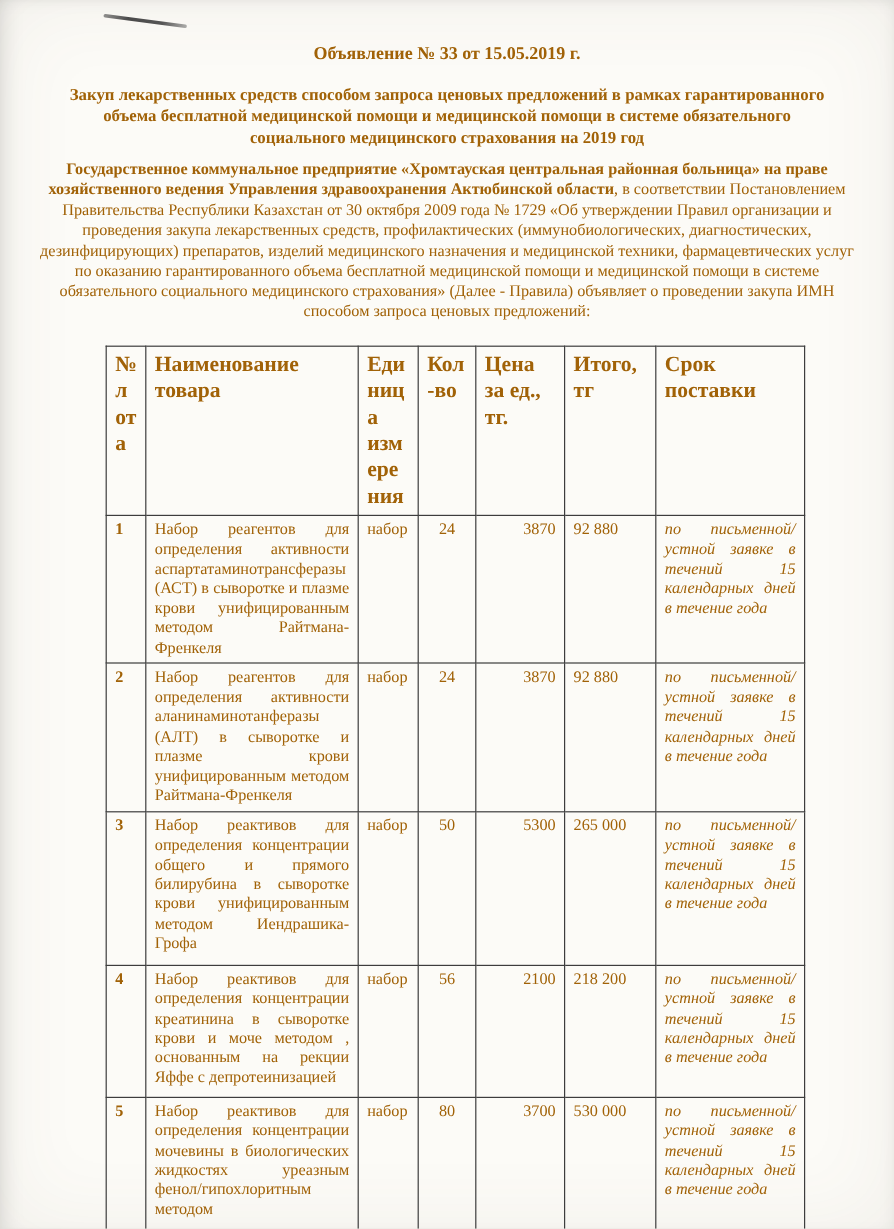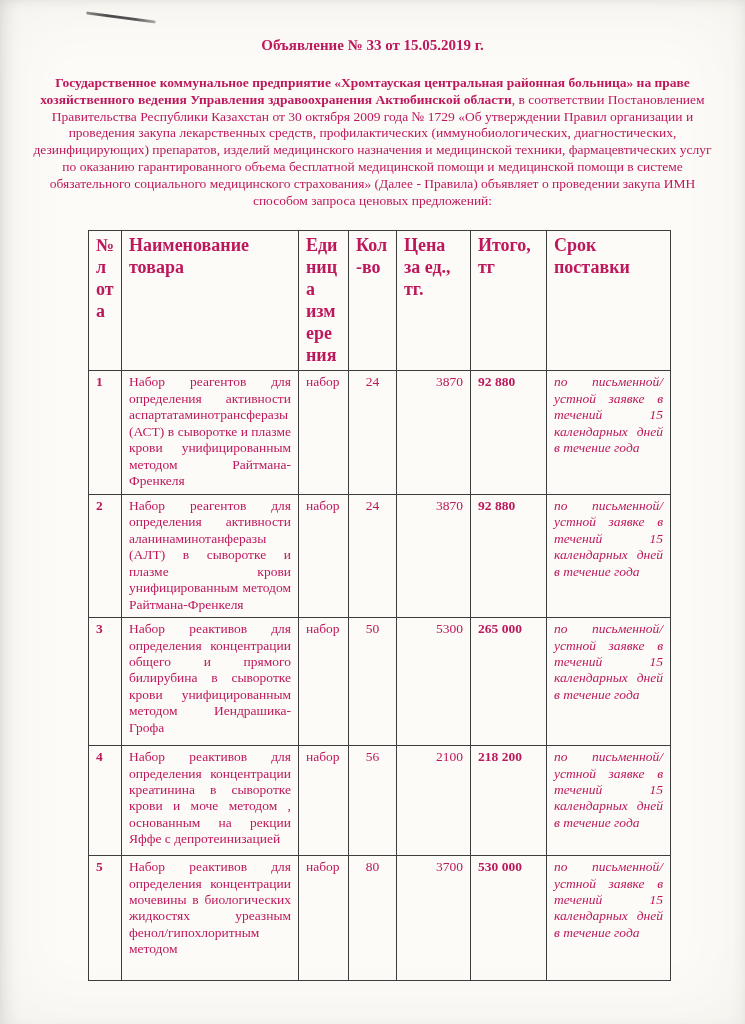--- a/index.html
+++ b/index.html
@@ -5,21 +5,21 @@
   html,body{margin:0;padding:0;}
   body{
     width:745px;height:1024px;
     background:#e9e7e2;
     font-family:"Liberation Serif","DejaVu Serif",serif;
   }
   .page{
     position:relative;
     width:745px;height:1024px;
     background:#fcfbf7;
-    color:#be185d;
+    color:#a16207;
     overflow:hidden;
     box-shadow:
       inset 0 0 70px rgba(95,90,75,.07),
       inset 14px 0 22px -16px rgba(0,0,0,.18),
       inset -10px 0 18px -14px rgba(0,0,0,.10),
       inset 0 10px 18px -14px rgba(0,0,0,.10);
   }
   .pen-mark{
     position:absolute;
     left:86px;top:16px;
@@ -32,21 +32,21 @@
     margin:36px 20px 0;
     font-size:15px;line-height:1.25;
     font-weight:bold;text-align:center;
   }
   .doc-subject{
     margin:16px 52px 0;
     font-size:14px;line-height:1.3;
     font-weight:bold;text-align:center;
   }
   .doc-intro{
-    margin:20px 33px 0;
+    margin:8px 33px 0;
     font-size:13.5px;line-height:1.25;
     text-align:center;
   }
   .doc-intro b{font-weight:bold;}
   table.lots{
     margin:20px 0 0 88px;
     width:582px;
     border-collapse:collapse;
     table-layout:fixed;
     font-size:13.5px;line-height:1.22;
@@ -61,38 +61,39 @@
     font-weight:bold;
     text-align:left;
     overflow-wrap:anywhere;
     padding-top:4px;
   }
   td.c-lot{font-weight:bold;padding-left:6px;}
   td.c-name{text-align:justify;overflow-wrap:break-word;}
   td.c-unit{padding-left:5px;padding-right:2px;}
   td.c-qty{text-align:center;}
   td.c-price{text-align:right;}
-  td.c-total{padding-left:8px;font-weight:bold;}
+  td.c-total{padding-left:8px;}
   td.c-delivery{text-align:justify;overflow-wrap:break-word;padding-right:5px;font-style:italic;}
   tr.hdr{height:66px;}
   tr.r0{height:120px;}
   tr.r1{height:122px;}
   tr.r2{height:128px;}
   tr.r3{height:110px;}
   tr.r4{height:125px;}
 </style>
 </head>
 <body>
 
 <div class="page">
 
   <div class="pen-mark"></div>
 
   <h1 class="doc-title">Объявление № 33 от 15.05.2019 г.</h1>
 
+  <h2 class="doc-subject">Закуп лекарственных средств  способом запроса ценовых предложений в рамках гарантированного объема бесплатной медицинской помощи и медицинской помощи в системе обязательного социального медицинского страхования на 2019 год</h2>
 
   <p class="doc-intro"><b>Государственное коммунальное предприятие «Хромтауская центральная районная больница» на праве хозяйственного ведения Управления здравоохранения Актюбинской области</b><span>, в соответствии Постановлением Правительства Республики Казахстан от 30 октября 2009 года № 1729 «Об утверждении Правил организации и проведения закупа лекарственных средств, профилактических (иммунобиологических, диагностических, дезинфицирующих) препаратов, изделий медицинского назначения и медицинской техники, фармацевтических услуг по оказанию гарантированного объема бесплатной медицинской помощи и медицинской помощи в системе обязательного социального медицинского страхования» (Далее - Правила) объявляет о проведении закупа  ИМН способом запроса ценовых предложений:</span></p>
 
   <table class="lots">
     <colgroup>
       <col style="width:33px">
         <col style="width:177px">
         <col style="width:50px">
       <col style="width:48px">
         <col style="width:74px">

